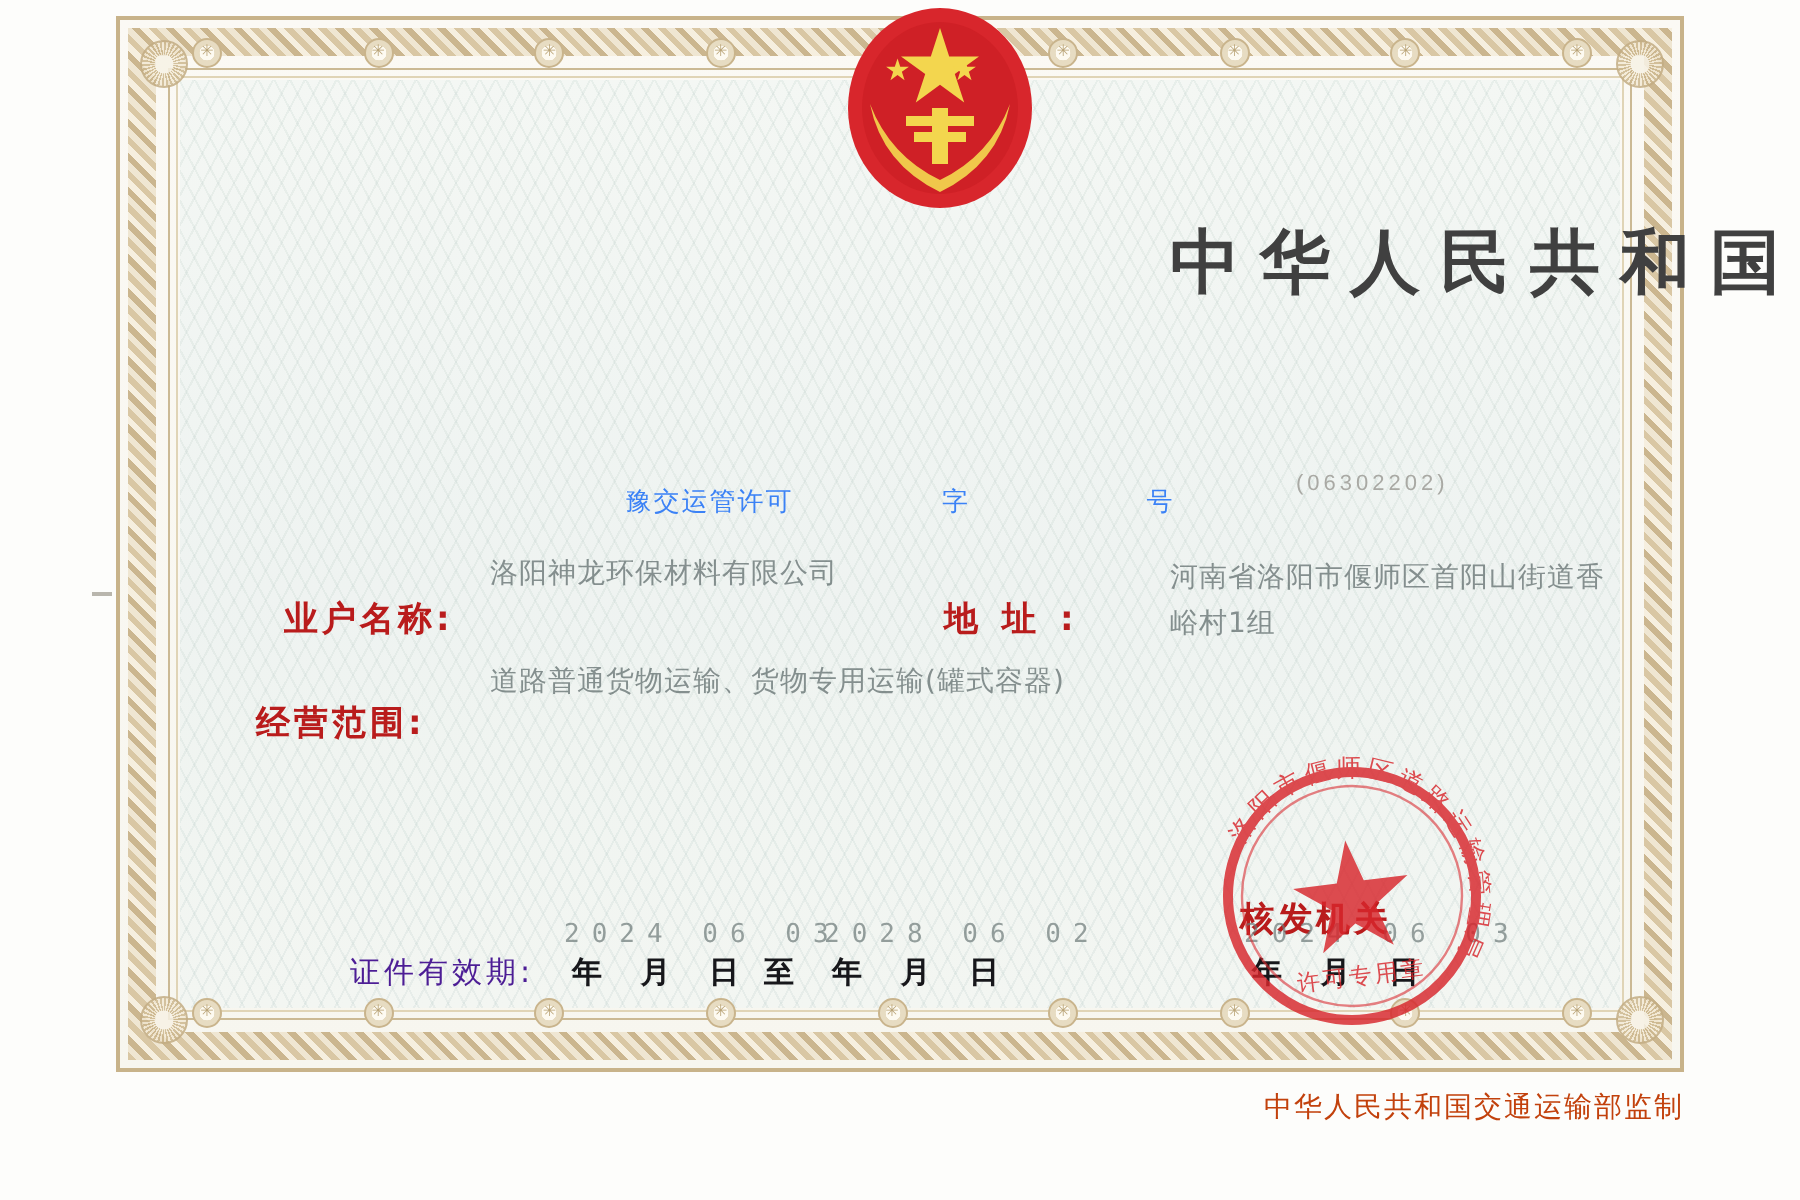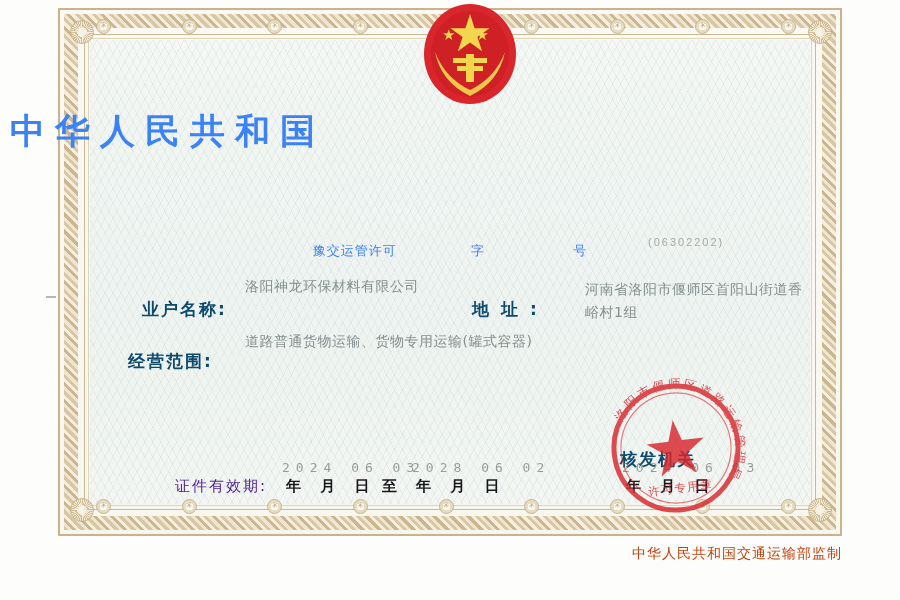--- a/index.html
+++ b/index.html
@@ -124,23 +124,23 @@
     top: 2px;
     width: 102px;
     height: 104px;
     z-index: 6;
   }
 
   
   .title-main, .title-sub {
     position: absolute;
     width: 900px;
-    text-align: left;
-    font-family: "DejaVu Sans", "Liberation Sans", sans-serif;
-    color: #3b82f6;
+    text-align: right;
+    font-family: "DejaVu Sans", "Liberation Sans", sans-serif;
+    color: #404040;
     font-weight: bold;
     letter-spacing: 10px;
     text-indent: 10px;
     z-index: 5;
   }
   .title-main {
     left: 0;
     top: 108px;
     font-size: 35px;
   }
@@ -185,21 +185,21 @@
     top: 270px;
     width: 720px;
     height: 180px;
     z-index: 5;
   }
 
   .lbl {
     position: absolute;
     font-size: 17px;
     font-weight: bold;
-    color: #0c4a6e;
+    color: #b91c1c;
     font-family: "DejaVu Sans", "Liberation Sans", sans-serif;
     letter-spacing: 2px;
     white-space: nowrap;
   }
   .val {
     position: absolute;
     font-size: 14px;
     color: #5d6a6a;
     font-family: "DejaVu Sans", "Liberation Sans", sans-serif;
     letter-spacing: .5px;

